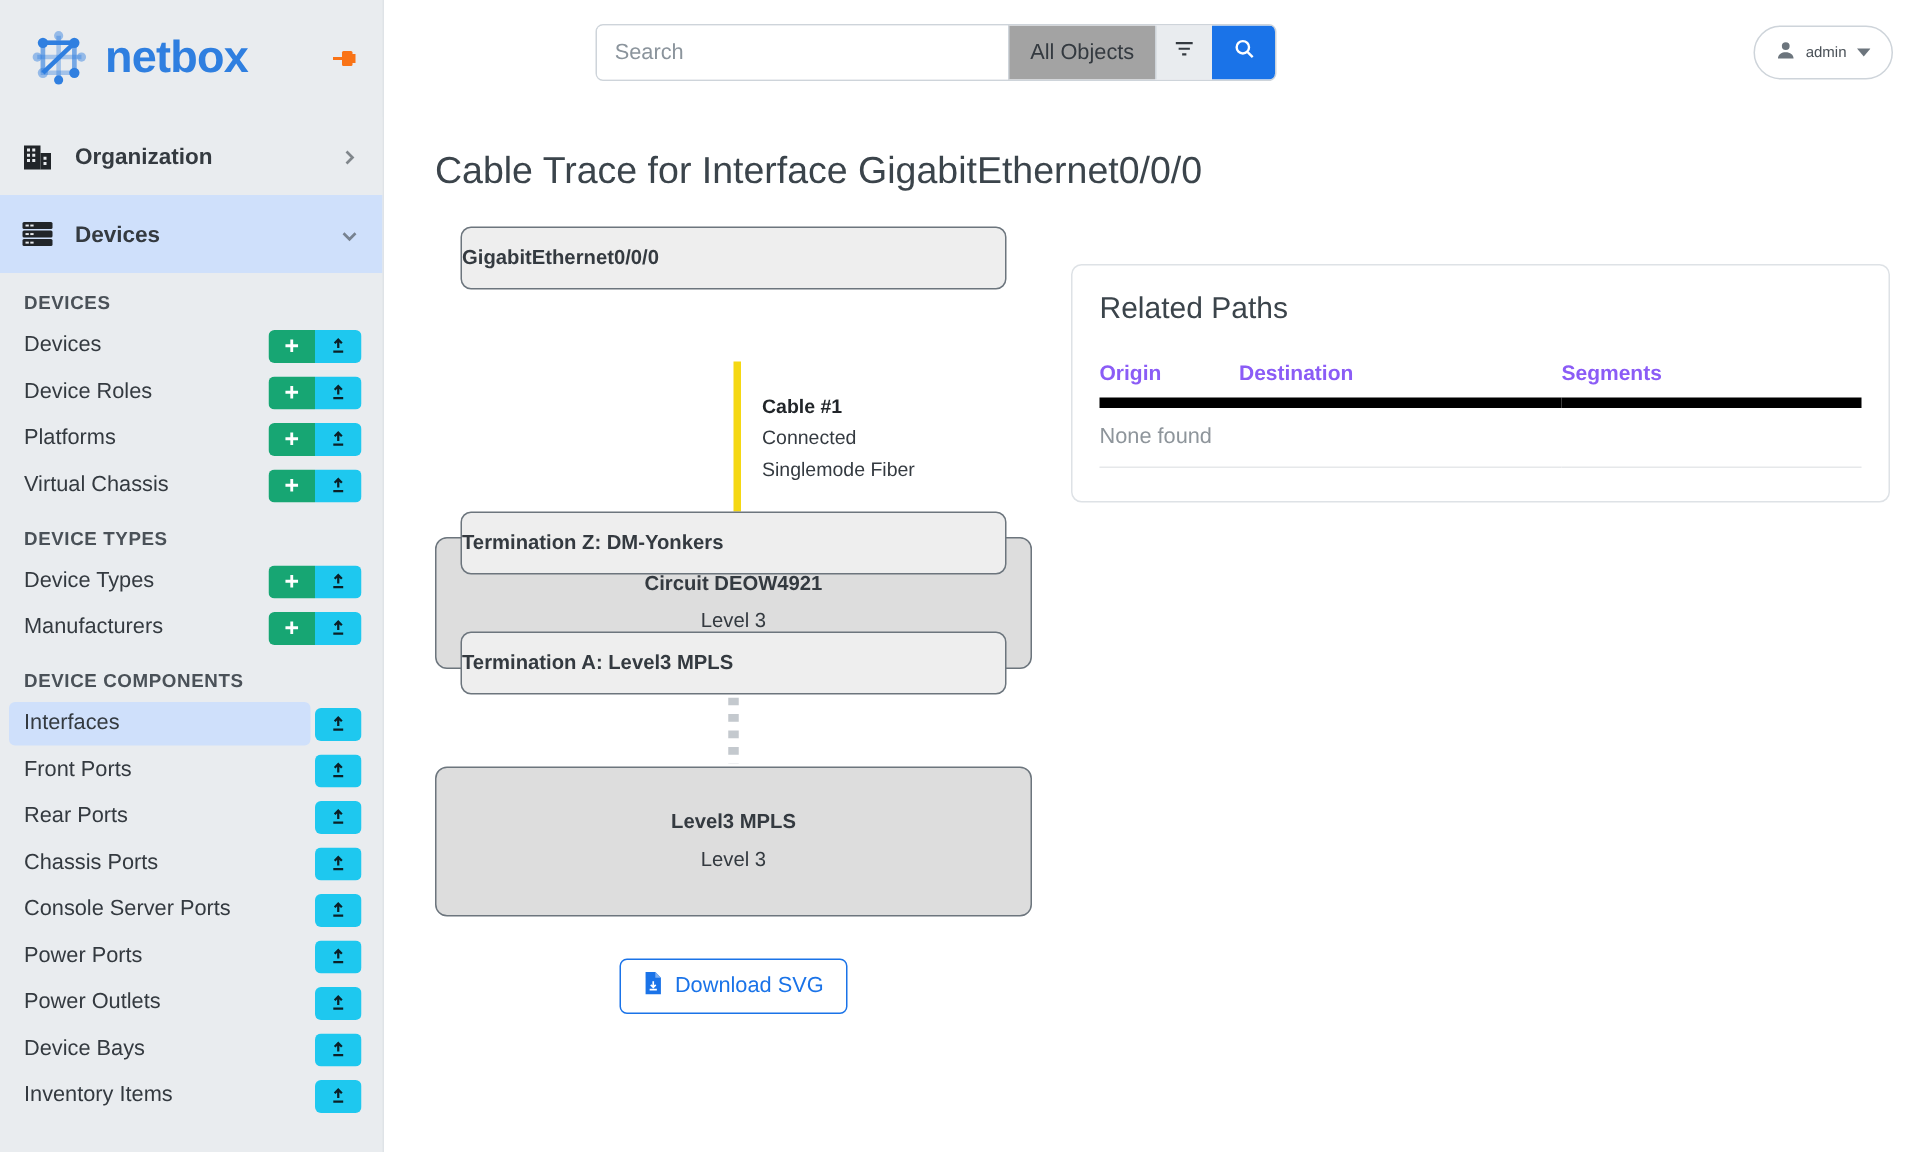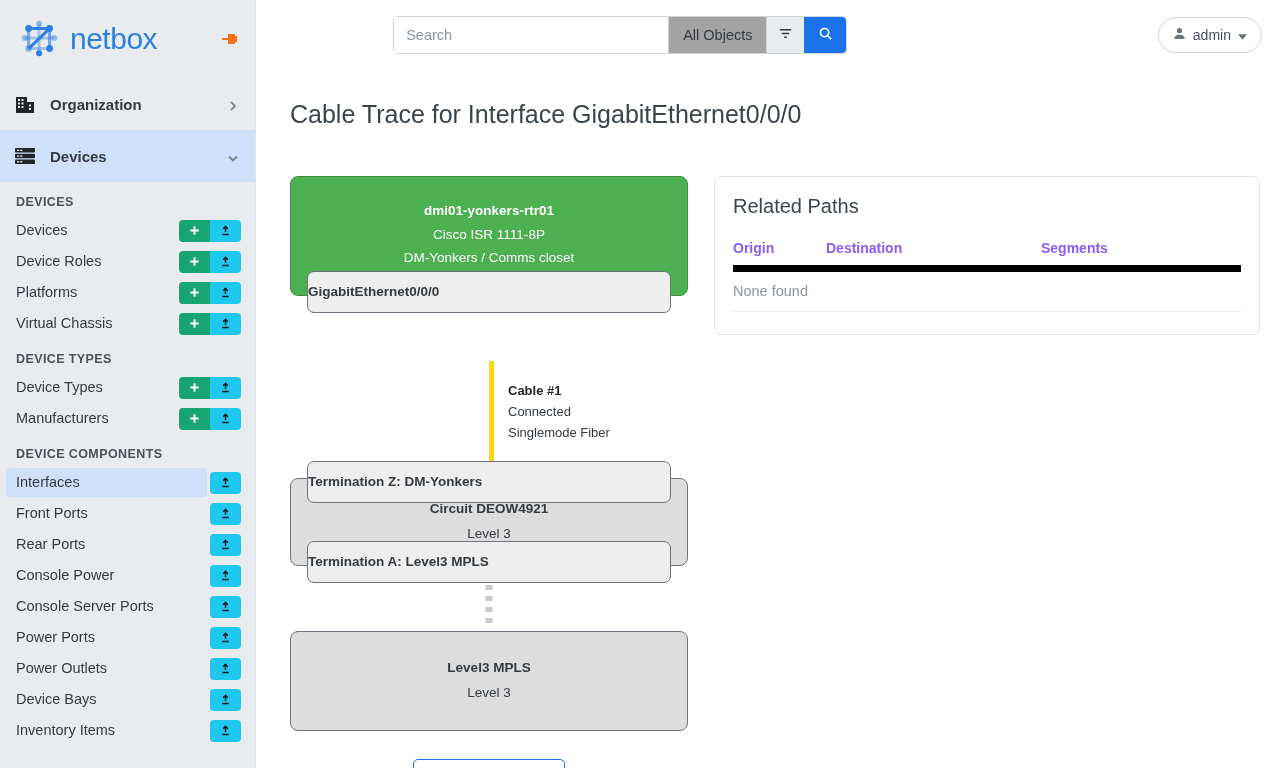--- a/index.html
+++ b/index.html
@@ -22,21 +22,21 @@
     overflow: hidden;
     position: relative;
   }
   .brand {
     height: 78px; display: flex; align-items: center;
     padding: 0 16px 0 20px;
   }
   .brand-logo { display: flex; align-items: center; gap: 8px; flex: 1; }
   .logo-mark { width: 42px; height: 40px; flex-shrink: 0; }
   .logo-word {
-    font-size: 30px; font-weight: 400; color: #2f7fe0;
+    font-size: 30px; font-weight: 700; color: #2f7fe0;
     letter-spacing: -0.5px; line-height: 1;
   }
   .pin-icon { margin-left: auto; width: 18px; height: 16px; }
 
   .nav-group {
     display: flex; align-items: center;
     height: 52px; padding: 0 16px 0 14px;
     cursor: pointer; font-size: 15px; font-weight: 700; color: #343a40; justify-content: flex-end;
   }
   .nav-group.shade { background: #e9ecef; }
@@ -96,21 +96,21 @@
     display: flex; align-items: center; justify-content: center;
     width: 38px; background: #e9ecef; border-left: 1px solid #ced4da; cursor: pointer;
   }
   .search-btn {
     display: flex; align-items: center; justify-content: center;
     width: 42px; background: #1a73e8; cursor: pointer;
   }
   .user-btn {
     display: flex; align-items: center; gap: 7px;
     height: 36px; padding: 0 14px; border: 1px solid #ced4da;
-    border-radius: 19px; font-size: 14px; color: #495057; cursor: pointer;
+    border-radius: 19px; font-size: 10px; color: #495057; cursor: pointer;
     background: #fff; margin-left: auto;
   }
 
   .page-title {
     font-size: 25px; font-weight: 400; color: #3b444b;
     padding: 12px 0 0 34px; line-height: 1.2;
   }
 
   .content { display: flex; padding: 30px 20px 0 34px; gap: 26px; }
   .trace-col { width: 398px; flex-shrink: 0; }
@@ -401,21 +401,21 @@
           <span class="lbl">Rear Ports</span>
           <span class="btns">
             <span class="btn-mini btn-imp">
               <svg viewBox="0 0 11 11" fill="none" stroke="#0b2027" stroke-width="1.5">
                 <path d="M5.5 1.4v5.6M3.1 3.8L5.5 1.4 7.9 3.8M2.2 9.4h6.6"></path>
               </svg>
             </span>
           </span>
         </div>
         <div class="nav-row">
-          <span class="lbl">Console Power</span>
+          <span class="lbl">Chassis Ports</span>
           <span class="btns">
             <span class="btn-mini btn-imp">
               <svg viewBox="0 0 11 11" fill="none" stroke="#0b2027" stroke-width="1.5">
                 <path d="M5.5 1.4v5.6M3.1 3.8L5.5 1.4 7.9 3.8M2.2 9.4h6.6"></path>
               </svg>
             </span>
           </span>
         </div>
         <div class="nav-row">
           <span class="lbl">Console Server Ports</span>
@@ -509,25 +509,20 @@
         </span>
       </div>
     </div>
 
     <h1 class="page-title">Cable Trace for Interface GigabitEthernet0/0/0</h1>
 
     <div class="content">
 
       <div class="trace-col">
 
-        <div class="node node-device">
-          <div class="n1">dmi01-yonkers-rtr01</div>
-          <div class="n2">Cisco ISR 1111-8P</div>
-          <div class="n3">DM-Yonkers / Comms closet</div>
-        </div>
 
         <div class="term-box">GigabitEthernet0/0/0</div>
 
         <div class="cable-zone">
           <div class="cable-line"></div>
           <div class="cable-label">
             <div class="c1">Cable #1</div>
             <div class="c2">Connected</div>
             <div class="c3">Singlemode Fiber</div>
           </div>

